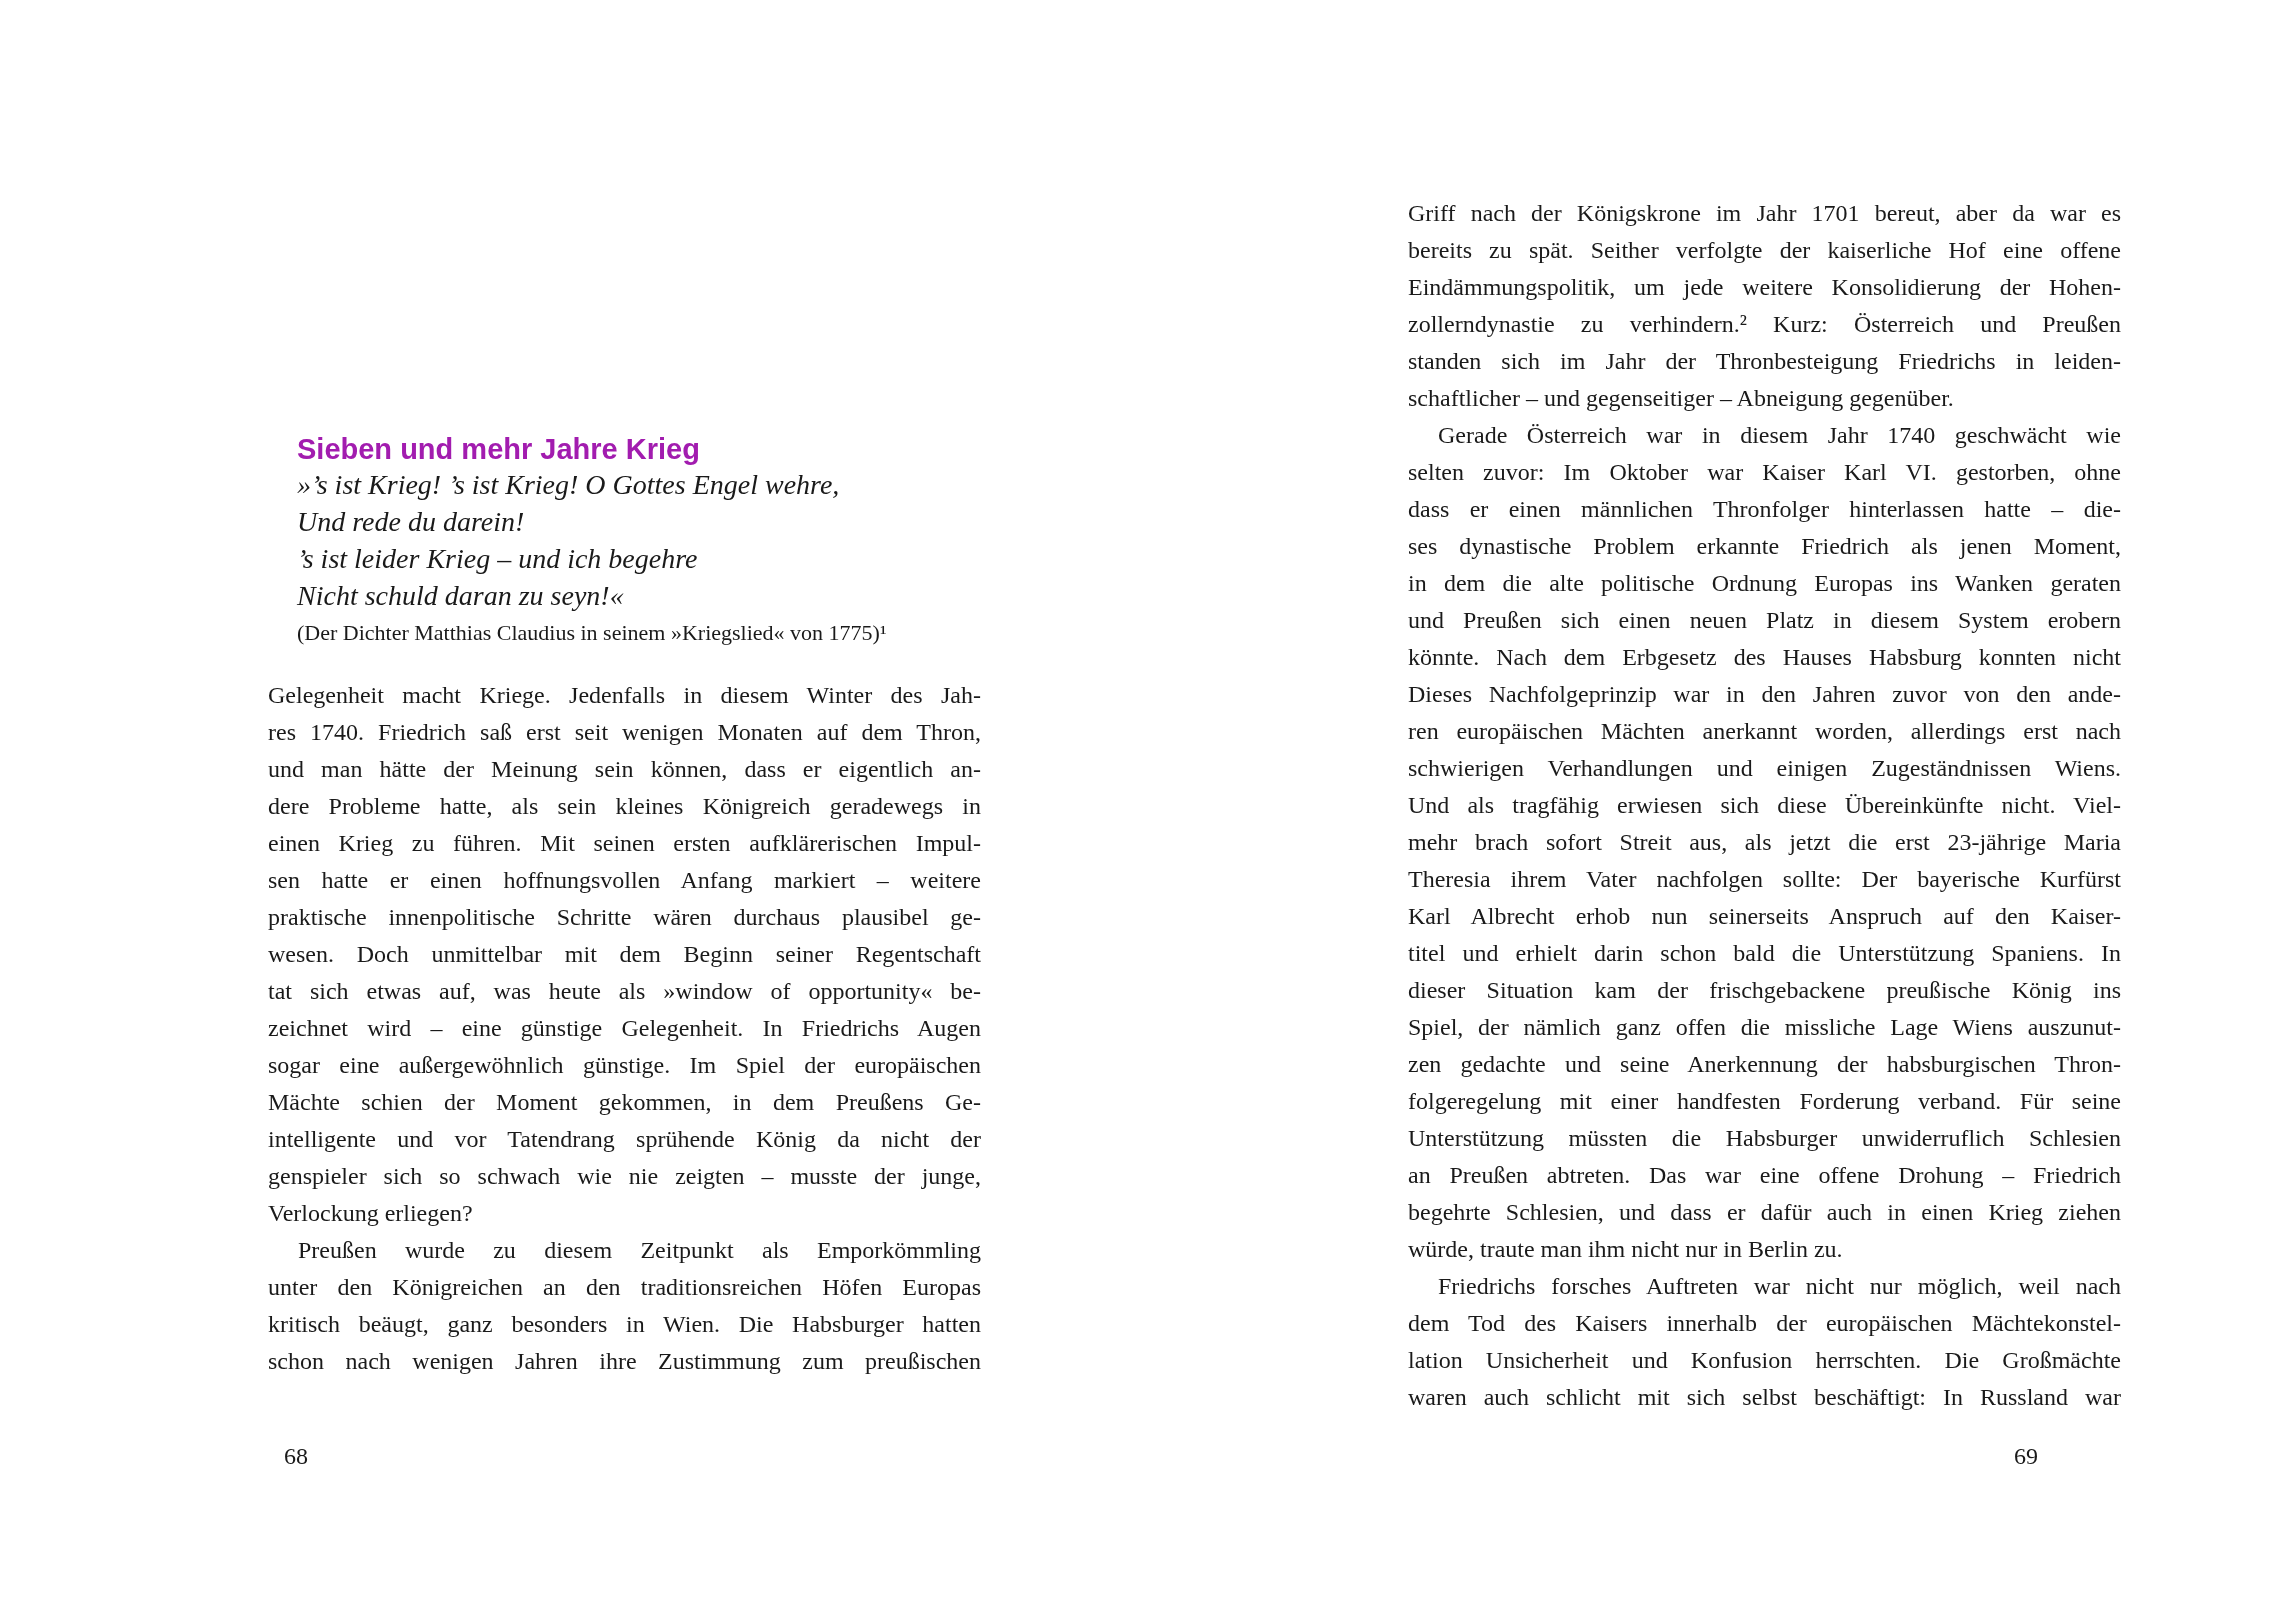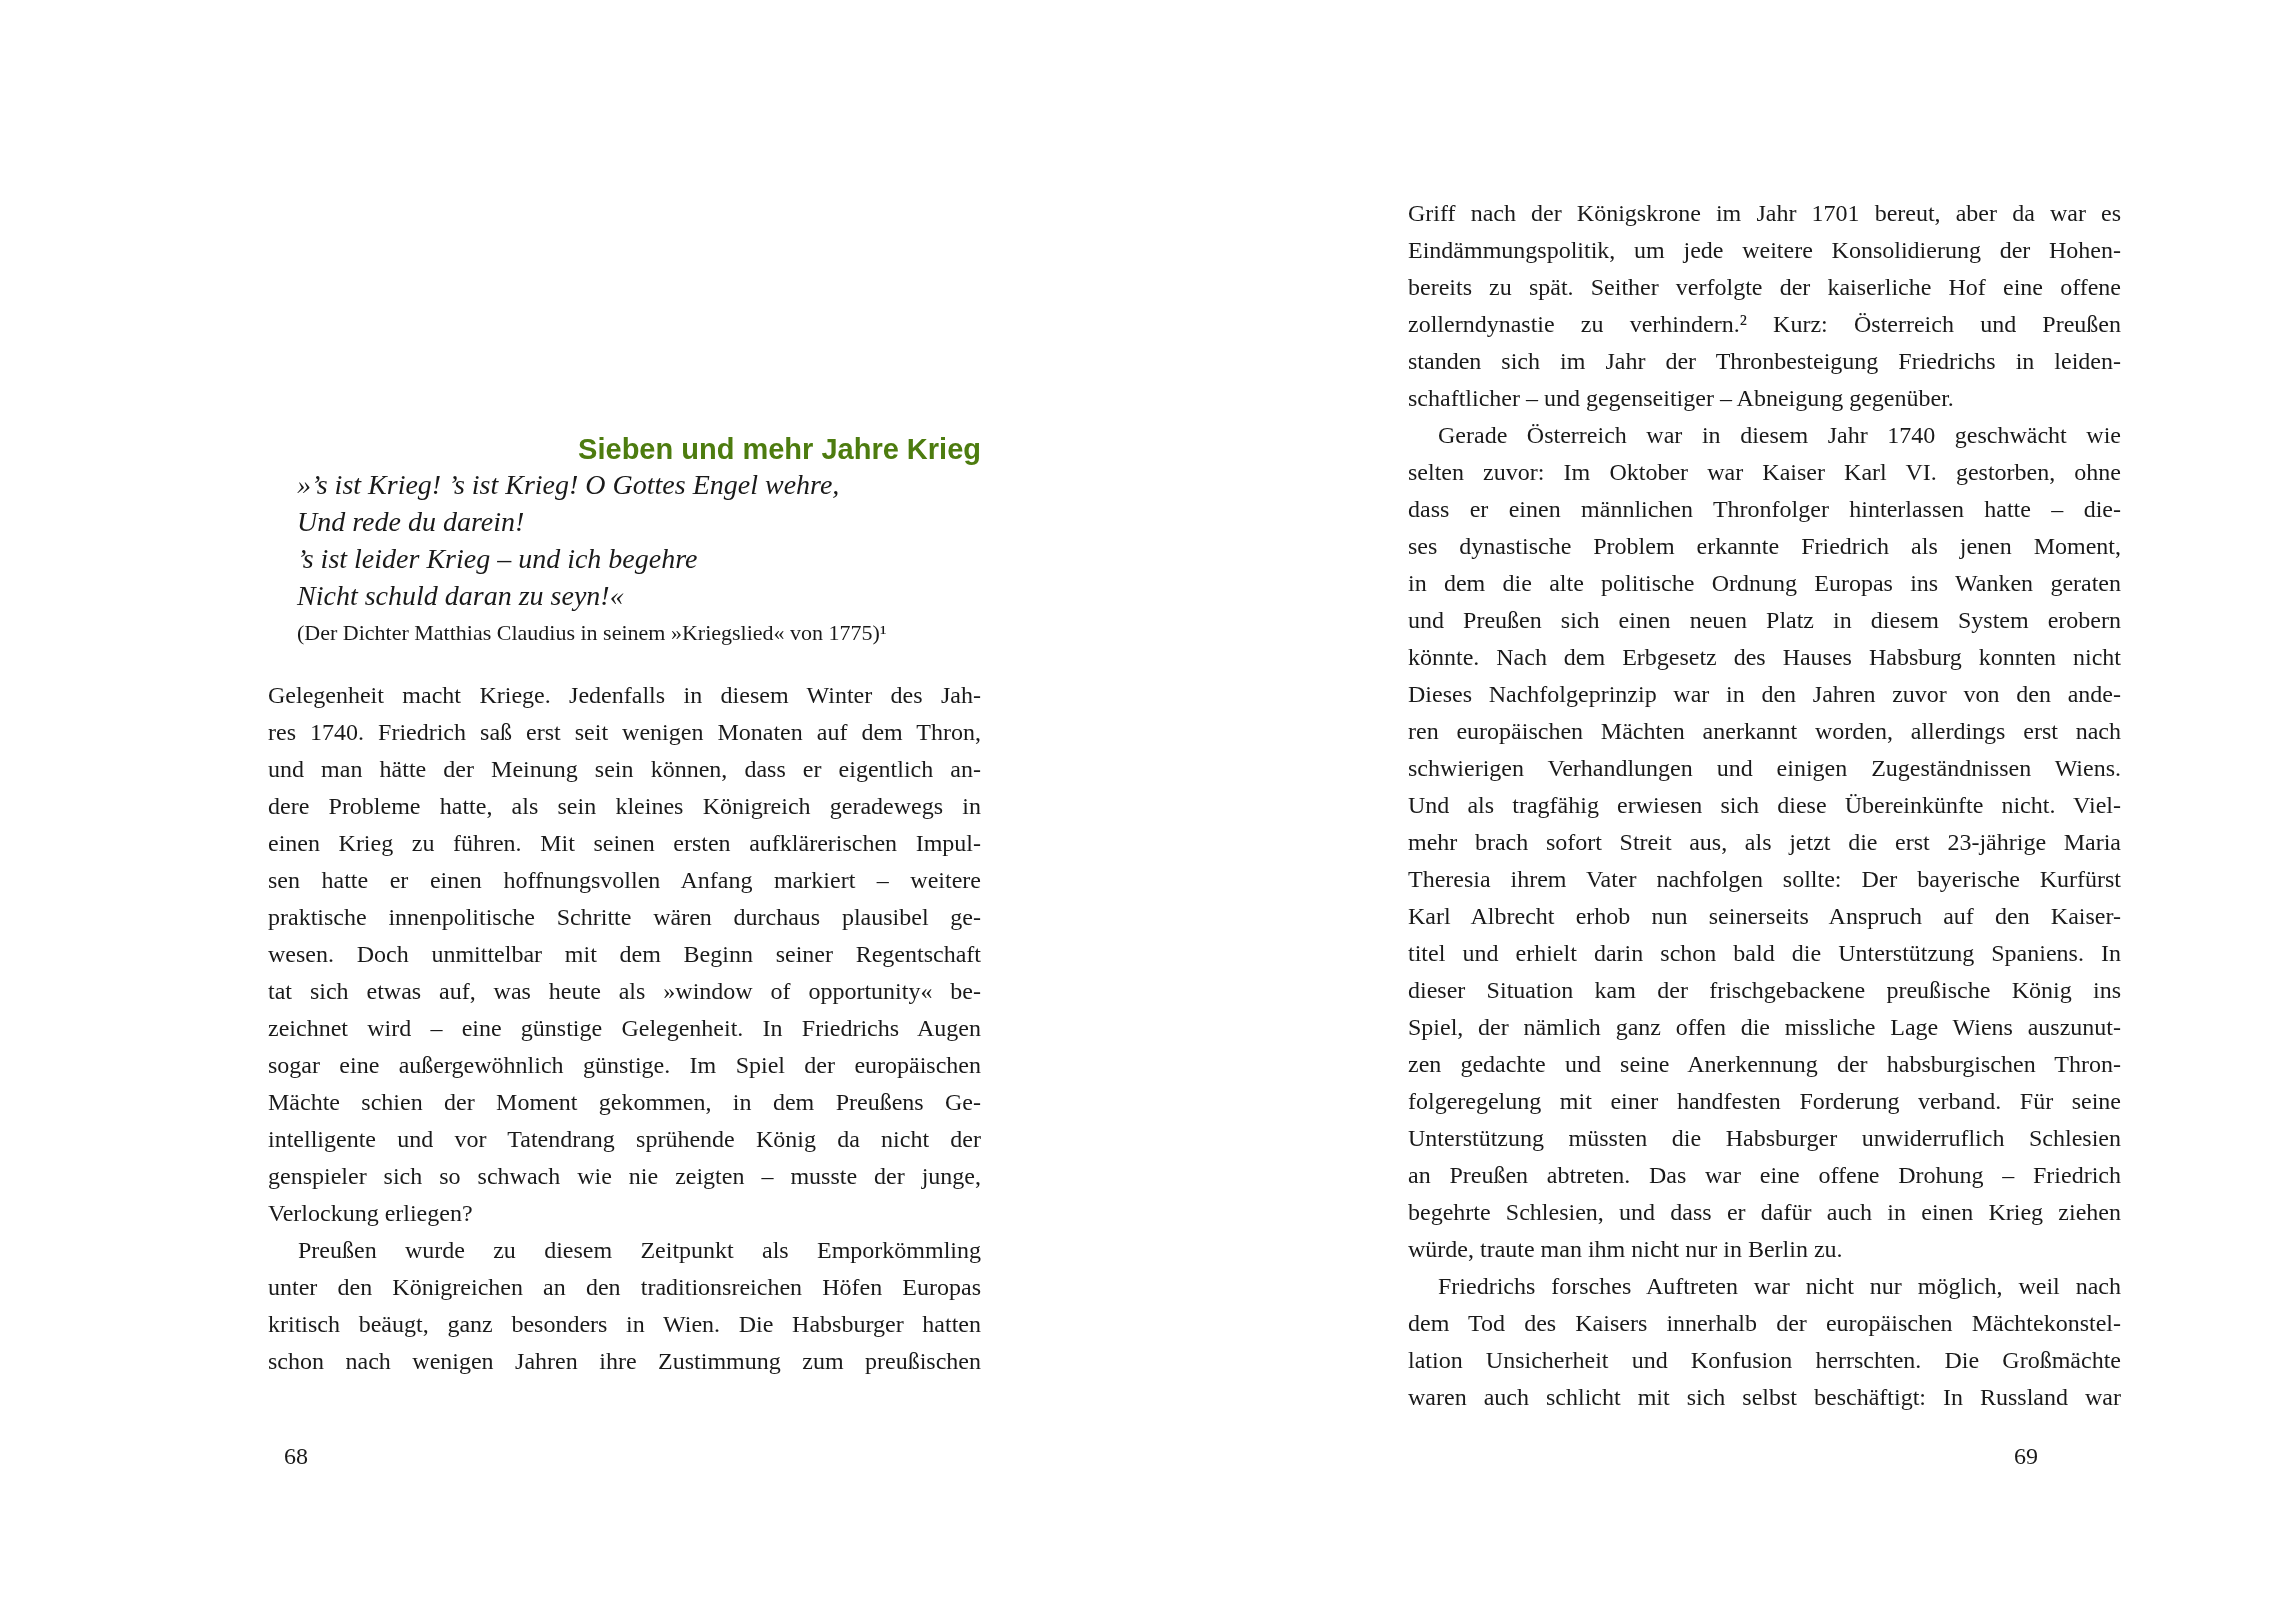--- a/index.html
+++ b/index.html
@@ -21,22 +21,21 @@
   }
   #left-col  { left: 268px;  top: 432px; }
   #right-col { left: 1388px; top: 166px; margin-left: 20px; }
 
   .heading {
     font-family: "Liberation Sans", sans-serif;
     font-weight: 700;
     font-size: 29px;
     line-height: 34px;
     padding-left: 29px;
-    color: #4d7c0f;
-    text-align: right;
+    color: #a21caf;
   }
   .quote {
     padding-left: 29px;
     font-style: italic;
     font-size: 28px;
     line-height: 37px;
   }
   .attribution {
     margin-top: 2.9px;
     padding-left: 29px;
@@ -105,22 +104,22 @@
         <div class="line indent">Preußen wurde zu diesem Zeitpunkt als Emporkömmling</div>
         <div class="line">unter den Königreichen an den traditionsreichen Höfen Europas</div>
         <div class="line">kritisch beäugt, ganz besonders in Wien. Die Habsburger hatten</div>
         <div class="line">schon nach wenigen Jahren ihre Zustimmung zum preußischen</div>
       </div>
   </div>
 
   <div class="col" id="right-col">
     <div class="body-text" id="right-body">
         <div class="line">Griff nach der Königskrone im Jahr 1701 bereut, aber da war es</div>
+        <div class="line">bereits zu spät. Seither verfolgte der kaiserliche Hof eine offene</div>
         <div class="line">Eindämmungspolitik, um jede weitere Konsolidierung der Hohen-</div>
-        <div class="line">bereits zu spät. Seither verfolgte der kaiserliche Hof eine offene</div>
         <div class="line">zollerndynastie zu verhindern.² Kurz: Österreich und Preußen</div>
         <div class="line">standen sich im Jahr der Thronbesteigung Friedrichs in leiden-</div>
         <div class="line end">schaftlicher – und gegenseitiger – Abneigung gegenüber.</div>
         <div class="line indent">Gerade Österreich war in diesem Jahr 1740 geschwächt wie</div>
         <div class="line">selten zuvor: Im Oktober war Kaiser Karl VI. gestorben, ohne</div>
         <div class="line">dass er einen männlichen Thronfolger hinterlassen hatte – die-</div>
         <div class="line">ses dynastische Problem erkannte Friedrich als jenen Moment,</div>
         <div class="line">in dem die alte politische Ordnung Europas ins Wanken geraten</div>
         <div class="line">und Preußen sich einen neuen Platz in diesem System erobern</div>
         <div class="line">könnte. Nach dem Erbgesetz des Hauses Habsburg konnten nicht</div>

